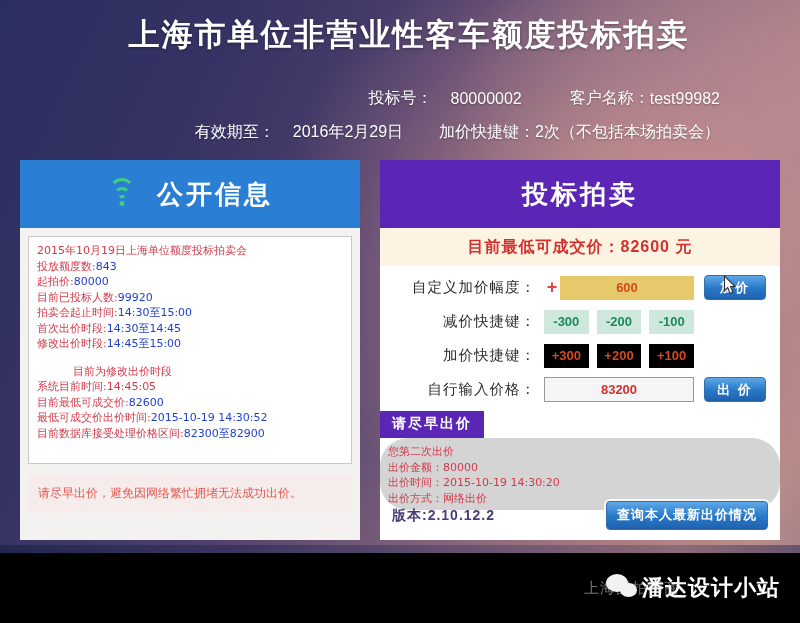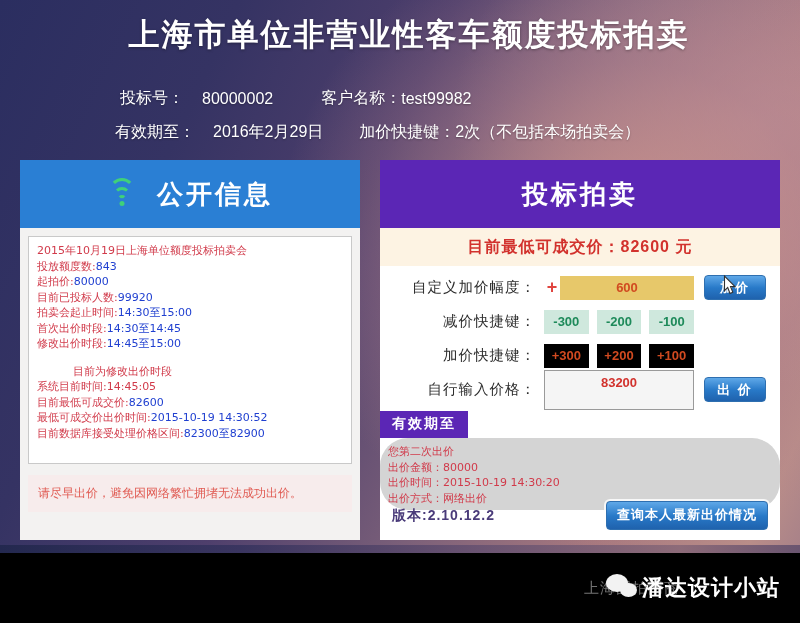--- a/index.html
+++ b/index.html
@@ -57,20 +57,21 @@
     font-size: 16px;
     text-shadow: 0 1px 2px rgba(0,0,0,0.3);
   }
   .meta-row1 { top: 88px; }
   .meta-row2 { top: 122px; }
   .meta-inner {
     width: 640px;
     margin: 0 auto;
     display: flex;
     align-items: center;
+    justify-content: flex-end;
   }
   .meta-inner.r1 { padding-left: 40px; }
   .meta-inner.r2 { padding-left: 35px; }
   .meta-label { white-space: nowrap; }
   .gap-sm { width: 18px; }
   .gap-md { width: 36px; }
   .gap-lg { width: 48px; }
 
   
   .panel {
@@ -201,21 +202,21 @@
     border: none;
     text-align: center;
     color: #d14a20;
     font-size: 13px;
     font-weight: bold;
     line-height: 24px;
     margin-right: 10px;
   }
   .text-input {
     flex: 1;
-    height: 40px;
+    height: 25px;
     background: #f5f5f5;
     border: 1px solid #9a9a9a;
     text-align: center;
     color: #d2322d;
     font-size: 13px;
     font-weight: bold;
     line-height: 23px;
     margin-right: 10px;
   }
   .blue-btn {
@@ -475,21 +476,21 @@
 
         <div class="frow">
           <span class="flabel">自行输入价格：</span>
           <span class="text-input">83200</span>
           <span class="blue-btn">出 价</span>
         </div>
 
       </div>
 
       <div class="status-head">
-        <span class="status-tab">有效期至</span>
+        <span class="status-tab">请尽早出价</span>
       </div>
       <div class="status-body">
         <div class="status-line">
           <span>您第二次出价</span>
         </div>
         <div class="status-line">
           <span>出价金额：</span><span>80000</span>
         </div>
         <div class="status-line">
           <span>出价时间：</span><span>2015-10-19 14:30:20</span>

